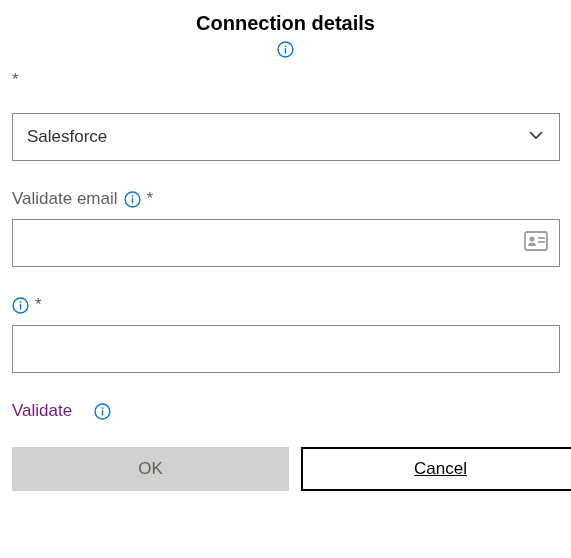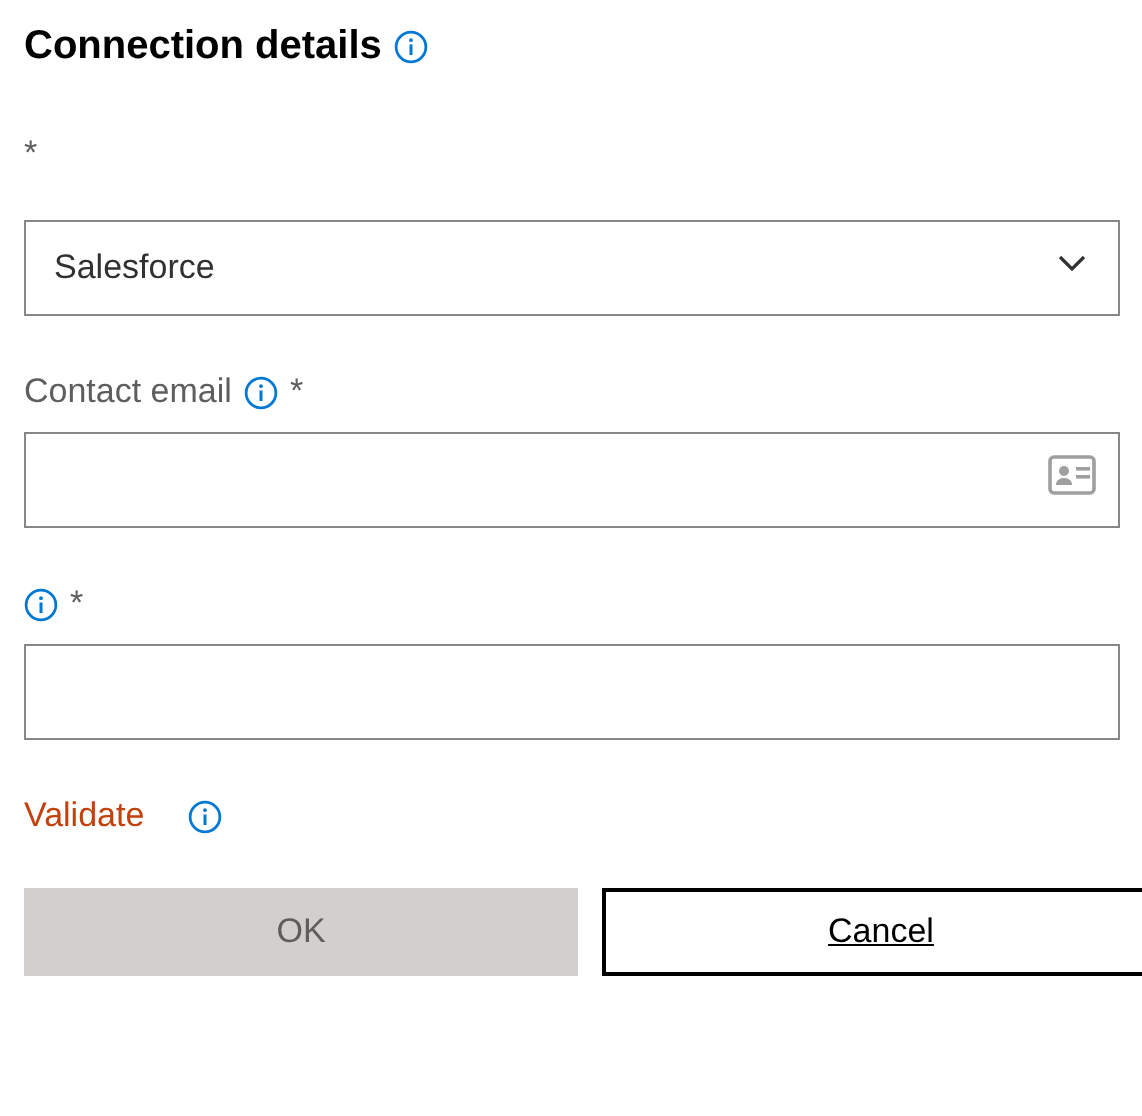--- a/index.html
+++ b/index.html
@@ -11,21 +11,22 @@
       font-family: "Segoe UI", -apple-system, BlinkMacSystemFont, sans-serif;
       padding: 12px;
       width: 571px;
       background: #fff;
       color: #323130;
     }
     .header {
       display: flex;
       align-items: center;
       gap: 6px;
-      margin-bottom: 32px;
+      margin-bottom: 12px;
+      flex-direction: column;
     }
     .header-title {
       font-weight: 700;
       font-size: 20px;
       color: #000;
     }
     .info-icon {
       display: inline-flex;
     }
     .info-icon svg {
@@ -86,21 +87,21 @@
       position: absolute;
       right: 12px;
       top: 50%;
       transform: translateY(-50%);
     }
     .validate-row {
       display: flex;
       align-items: center;
       gap: 22px;
       font-size: 17px;
-      color: #c2410c;
+      color: #701a75;
       margin-bottom: 26px;
       margin-top: 20px;
     }
     .button-row {
       display: flex;
       gap: 12px;
       width: 568px;
     }
     .btn {
       flex: 1;
@@ -150,21 +151,21 @@
     <span class="chevron">
       <svg width="20" height="20" viewBox="0 0 20 20" fill="none">
         <path d="M4 7 L10 13 L16 7" stroke="#323130" stroke-width="1.6" fill="none"></path>
       </svg>
     </span>
   </div>
 </div>
 
 <div class="field-group">
   <div class="field-label">
-    <span>Contact email</span>
+    <span>Validate email</span>
     <span class="info-icon">
       <svg width="17" height="17" viewBox="0 0 16 16" fill="none">
         <circle cx="8" cy="8" r="7" stroke="#0078d4" stroke-width="1.3"></circle>
         <circle cx="8" cy="4.8" r="0.9" fill="#0078d4"></circle>
         <rect x="7.3" y="6.8" width="1.4" height="5" fill="#0078d4"></rect>
       </svg>
     </span>
     <span class="required-asterisk">*</span>
   </div>
   <div class="text-input-wrapper">

